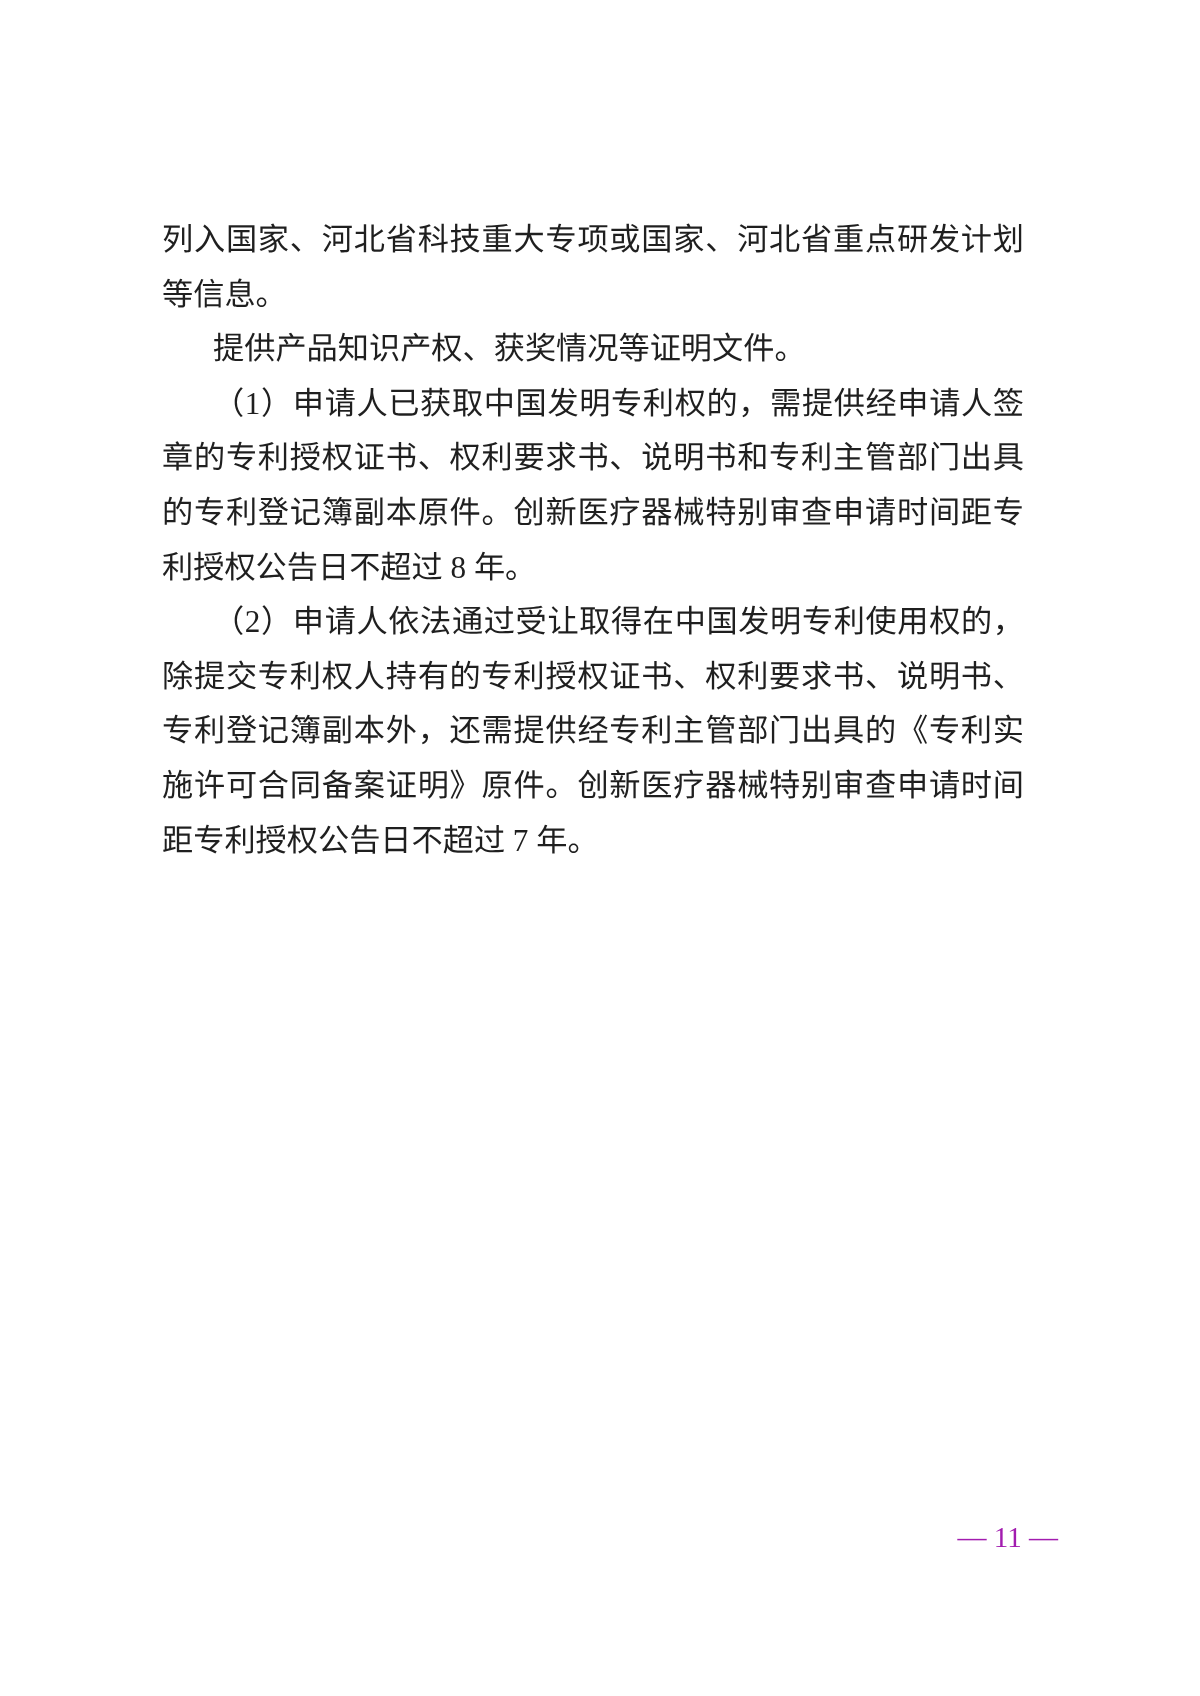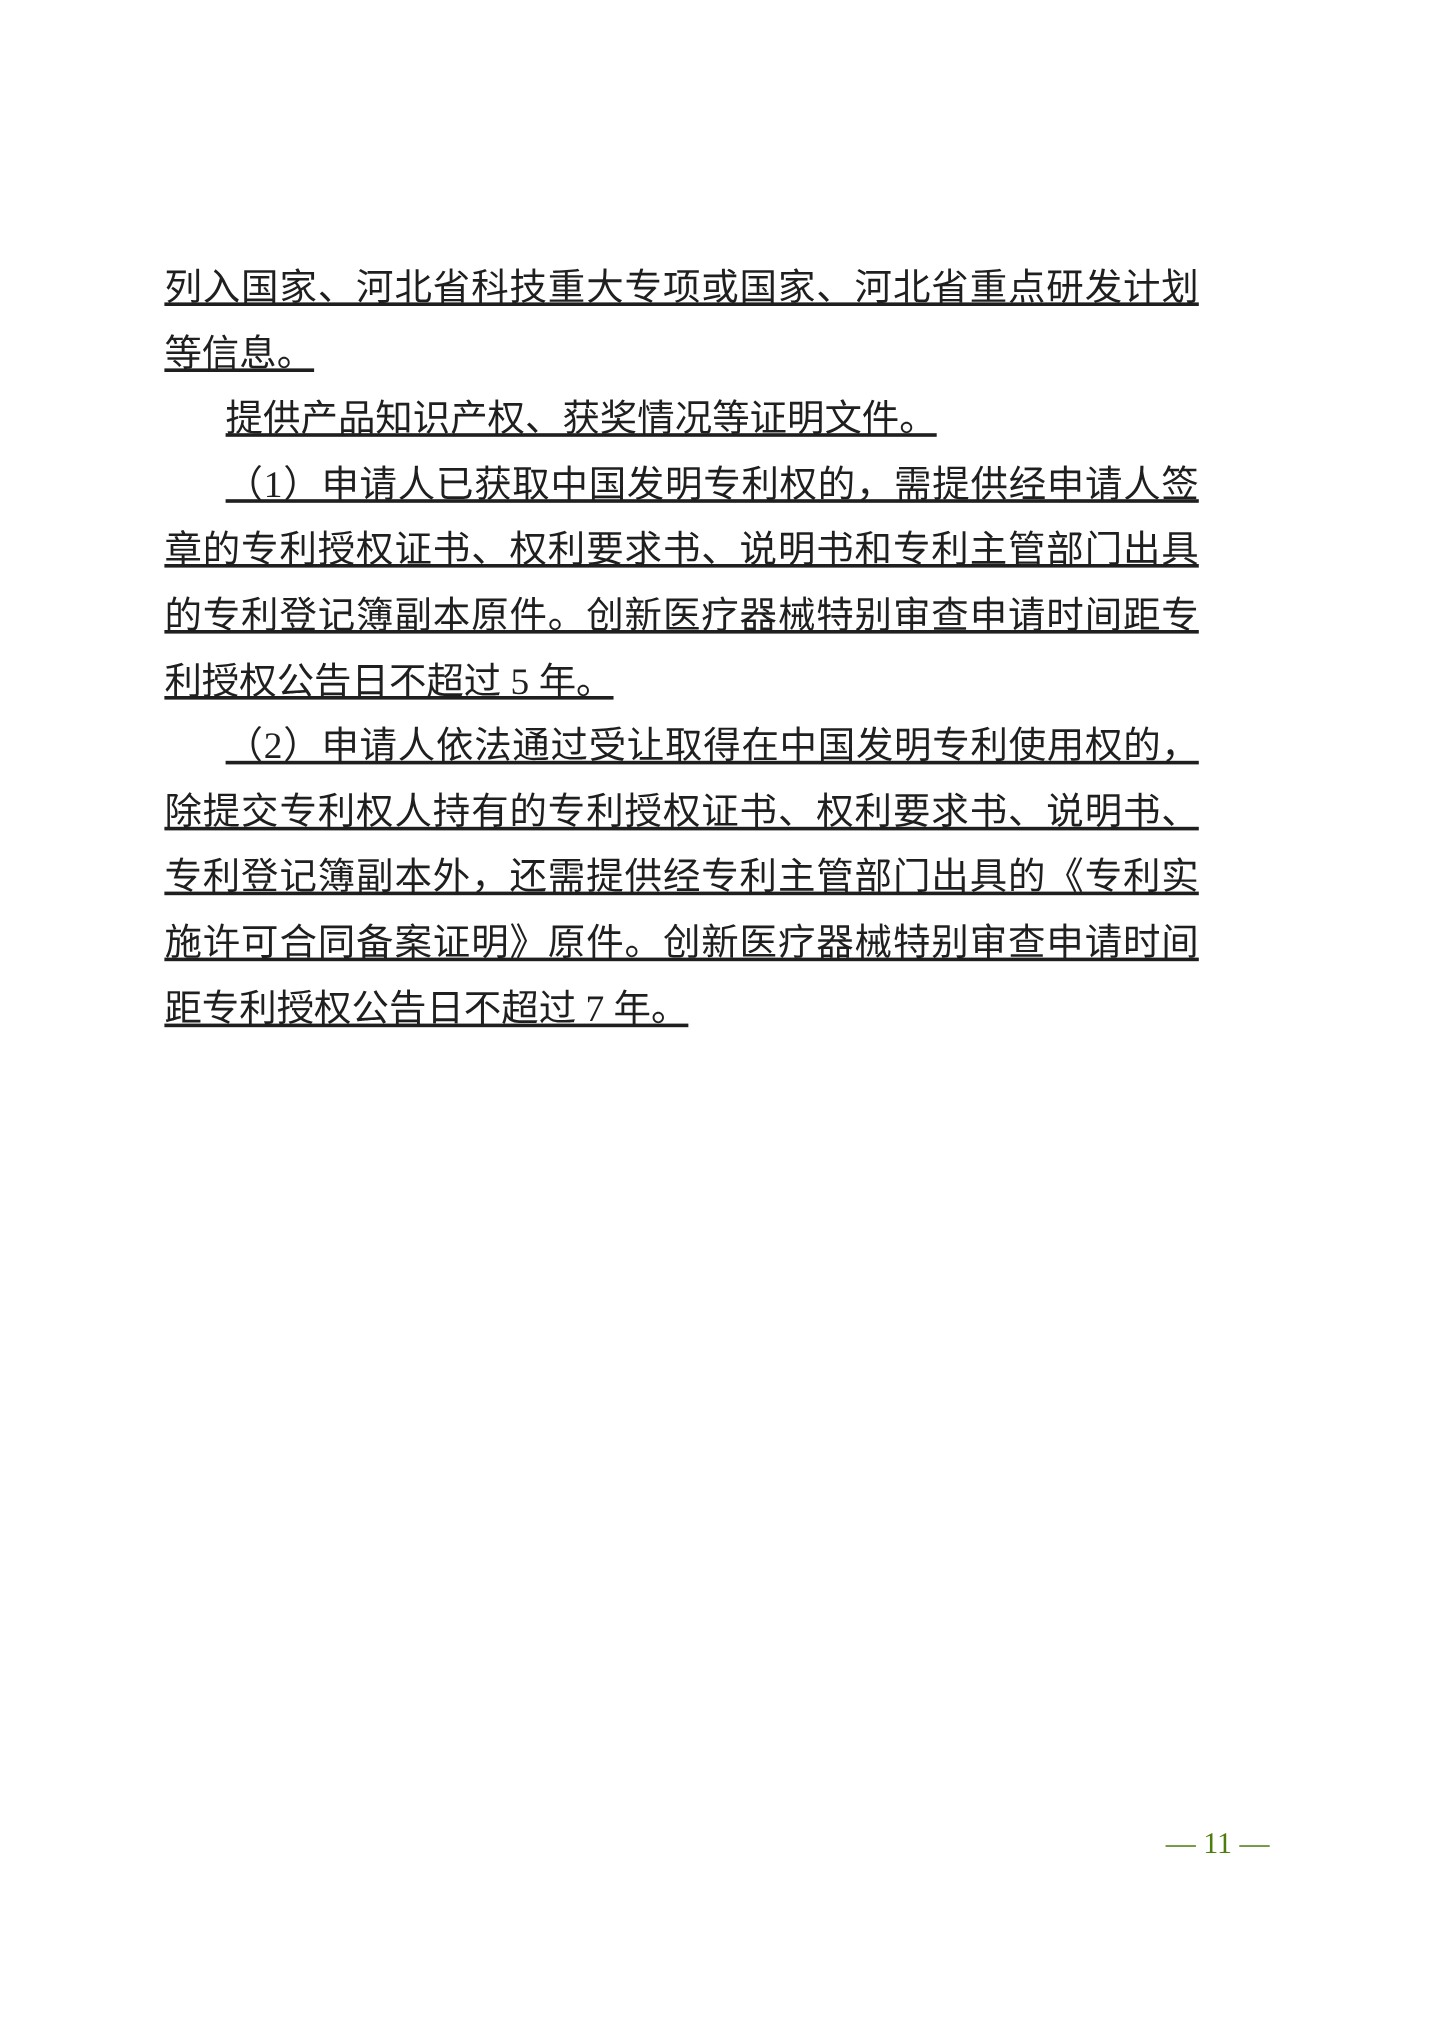--- a/index.html
+++ b/index.html
@@ -11,55 +11,54 @@
     position: relative;
     width: 1200px;
     height: 1696px;
     background: #ffffff;
     overflow: hidden;
     font-family: "Liberation Serif", "DejaVu Serif", serif;
     color: #1f1f1f;
   }
   .text-block {
     position: absolute;
-    left: 137px;
+    left: 162px;
     top: 213px;
     width: 862px;
     font-size: 31.2px;
     line-height: 54.6px;
     text-align: justify;
     text-justify: inter-ideograph;
     letter-spacing: 0;
-    text-decoration: underline;
   }
   .text-block p {
     margin: 0;
     padding: 0;
     word-break: break-all;
   }
   .text-block p.indent {
     text-indent: 51px;
   }
   .page-num {
     position: absolute;
     top: 1517px;
     right: 142px;
-    font-size: 25px;
+    font-size: 29px;
     line-height: 40px;
-    color: #4d7c0f;
+    color: #a21caf;
     white-space: nowrap;
   }
 </style>
 </head>
 <body>
 
 <div class="page">
 
   <div class="text-block">
     <p>列入国家、河北省科技重大专项或国家、河北省重点研发计划等信息。</p>
     <p class="indent">提供产品知识产权、获奖情况等证明文件。</p>
-    <p class="indent">（1）申请人已获取中国发明专利权的，需提供经申请人签章的专利授权证书、权利要求书、说明书和专利主管部门出具的专利登记簿副本原件。创新医疗器械特别审查申请时间距专利授权公告日不超过 5 年。</p>
+    <p class="indent">（1）申请人已获取中国发明专利权的，需提供经申请人签章的专利授权证书、权利要求书、说明书和专利主管部门出具的专利登记簿副本原件。创新医疗器械特别审查申请时间距专利授权公告日不超过 8 年。</p>
     <p class="indent">（2）申请人依法通过受让取得在中国发明专利使用权的，除提交专利权人持有的专利授权证书、权利要求书、说明书、专利登记簿副本外，还需提供经专利主管部门出具的《专利实施许可合同备案证明》原件。创新医疗器械特别审查申请时间距专利授权公告日不超过 7 年。</p>
   </div>
 
   <div class="page-num">— 11 —</div>
 
 </div>
 
 </body></html>

